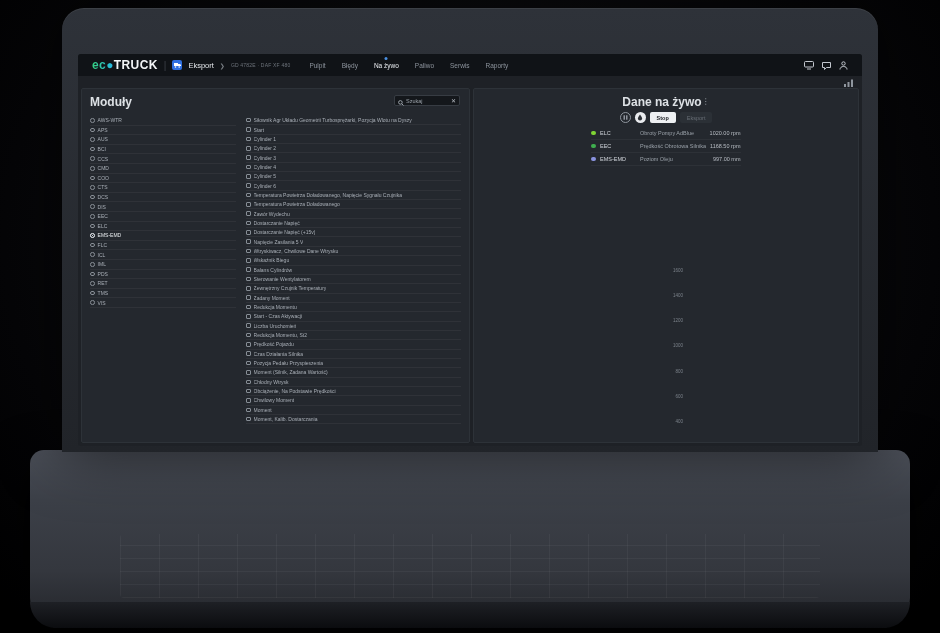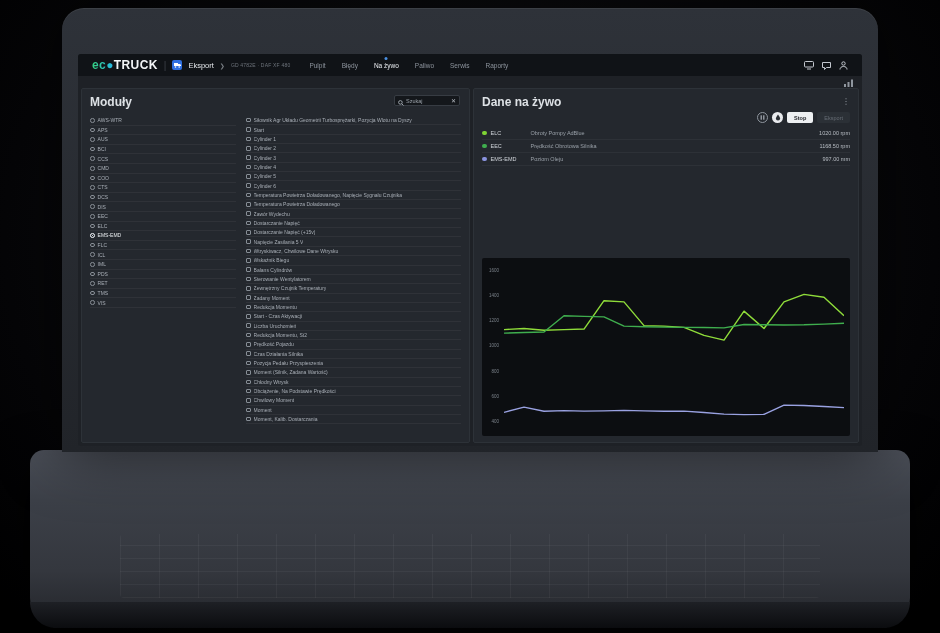--- a/index.html
+++ b/index.html
@@ -65,21 +65,21 @@
   .radio{width:4.6px;height:4.6px;border:1px solid #8a9098;border-radius:50%;flex:none;}
   .mod-row.selected .radio{background:#dbdfe4;border-color:#dbdfe4;box-shadow:inset 0 0 0 1px #24282e;}
   .mod-label{font-size:5px;color:#a9afb7;white-space:nowrap;}
   .mod-row.selected .mod-label{color:#e8ebee;}
   .param-list{flex:1;min-width:0;}
   .param-row{height:9.35px;display:flex;align-items:center;gap:3px;border-bottom:1px solid rgba(255,255,255,.05);cursor:pointer;}
   .checkbox{width:4.6px;height:4.6px;border:1px solid #868d95;border-radius:1px;flex:none;}
   .param-label{font-size:5px;color:#a9afb7;white-space:nowrap;overflow:hidden;text-overflow:ellipsis;}
 
   
-  .panel-live{flex:1;padding:6px 8px;display:flex;flex-direction:column;}
+  .panel-live{flex:1;padding:6px 8px;display:flex;flex-direction:column;align-items:center;}
   .live-header{display:flex;align-items:center;}
   .kebab{margin-left:auto;font-size:8px;color:#9aa0a8;cursor:pointer;line-height:1;}
   .controls{display:flex;align-items:center;gap:4px;justify-content:flex-end;margin-top:3px;}
   .icon-btn{width:11px;height:11px;border-radius:50%;display:flex;align-items:center;justify-content:center;cursor:pointer;}
   .icon-btn.pause{border:1px solid #8f969e;}
   .icon-btn.drop{background:#e9ebee;}
   .btn{height:11px;border:none;border-radius:2px;font-size:5.5px;font-family:"Liberation Sans",sans-serif;
     padding:0 7px;cursor:pointer;display:flex;align-items:center;}
   .btn-stop{background:#eef0f2;color:#1c1f24;font-weight:700;}
   .btn-disabled{background:#2b3036;color:#676d75;}

